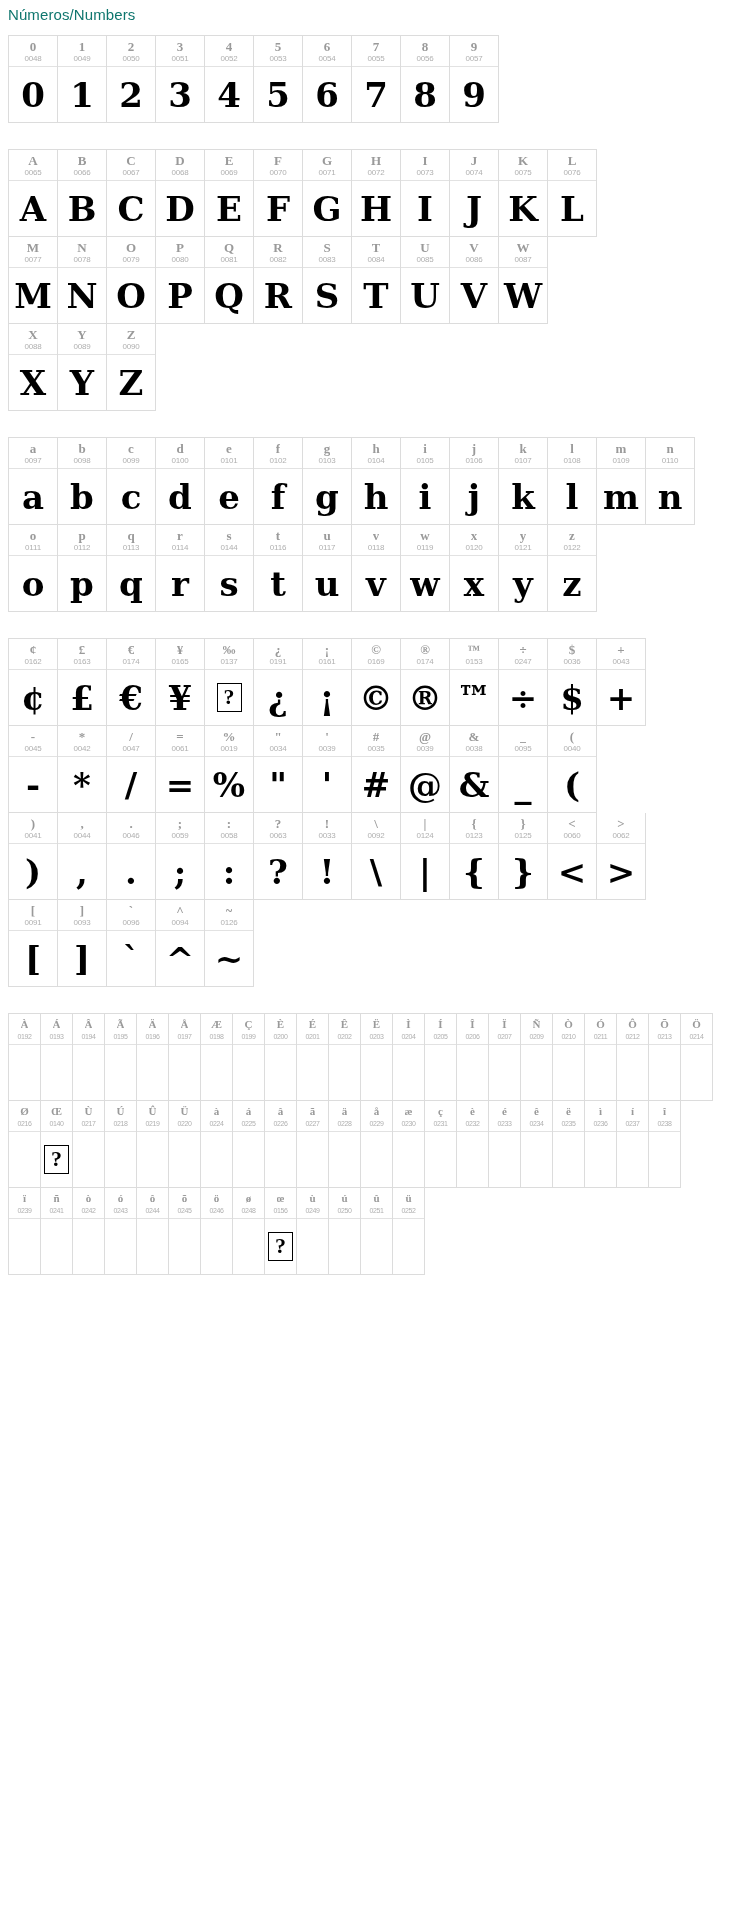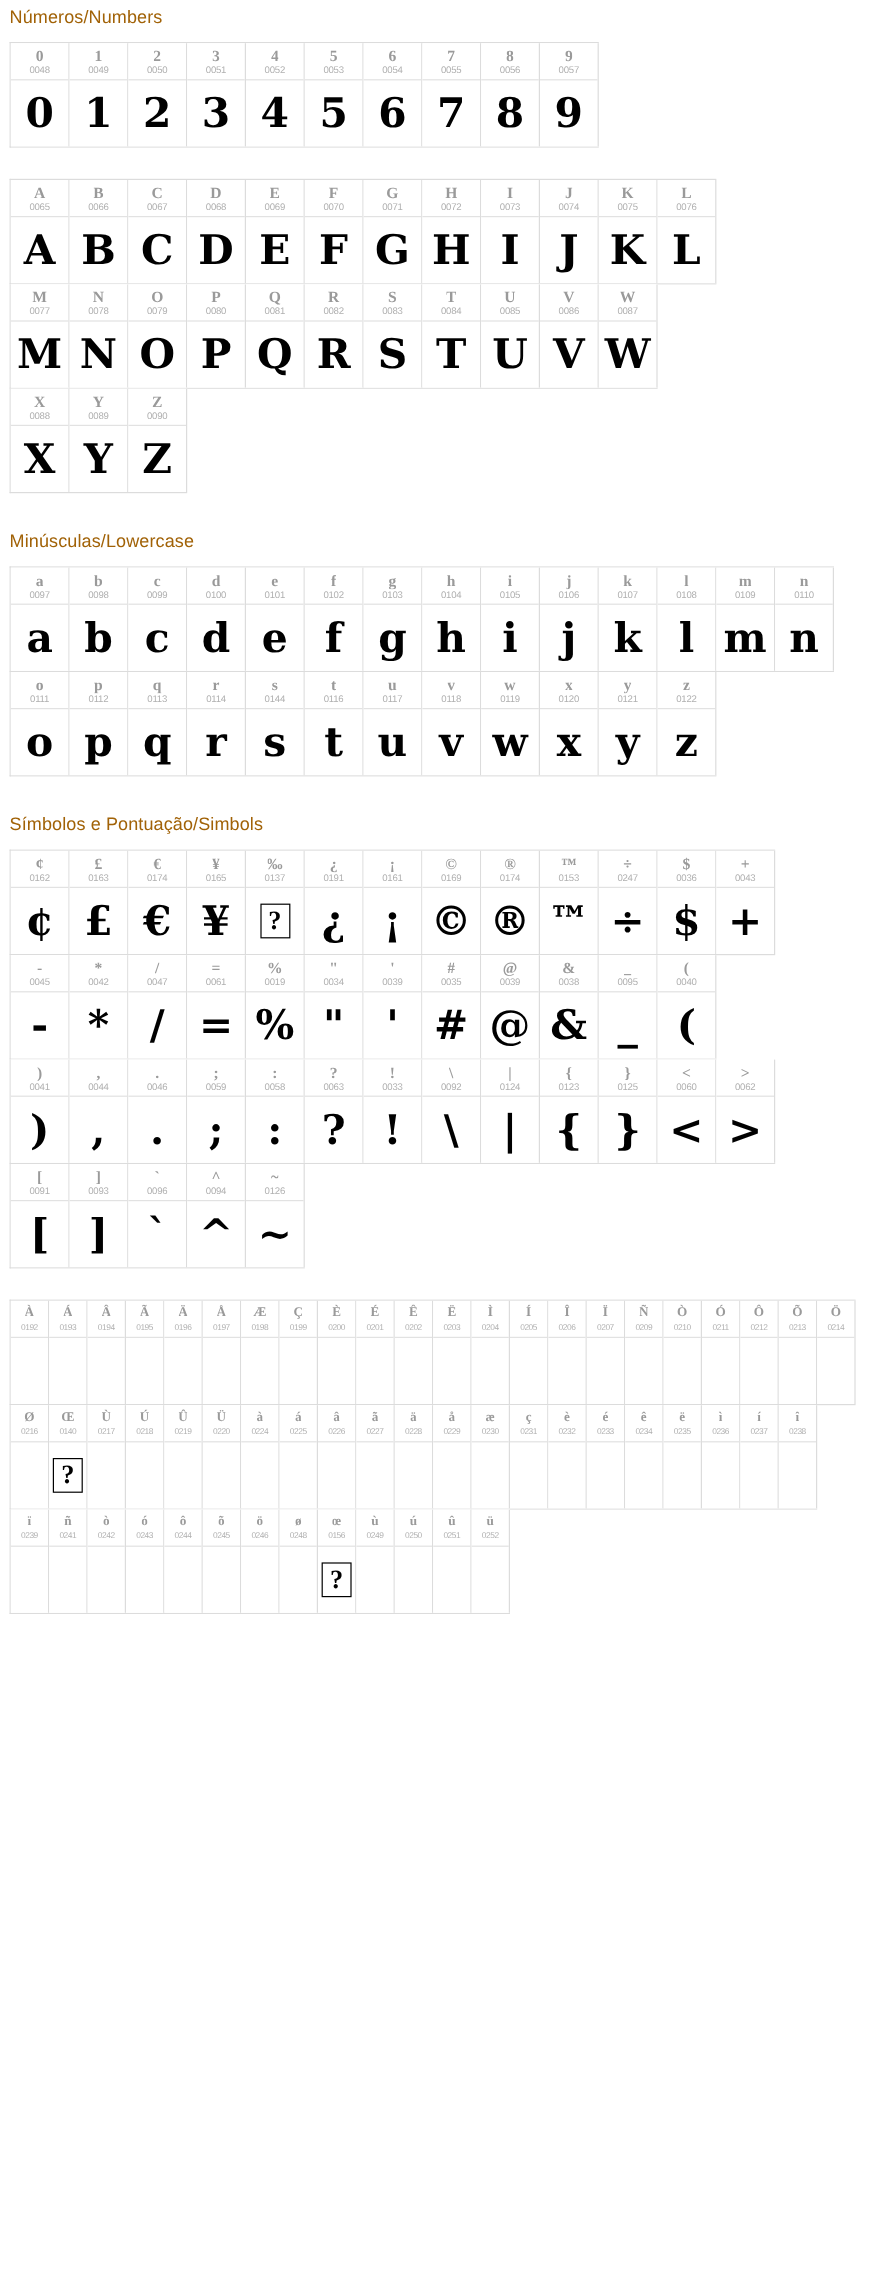--- a/index.html
+++ b/index.html
@@ -17,21 +17,21 @@
     width: 730px;
     box-sizing: border-box;
     padding: 0 0 30px 0;
   }
   .section {
     margin: 0 0 26px 0;
   }
   .section-title {
     font-size: 15px;
     font-weight: 400;
-    color: #a16207;
+    color: #0f766e;
     padding: 6px 0 12px 8px;
     letter-spacing: 0.1px;
   }
   .grid-wrap {
     padding-left: 8px;
   }
   .row {
     display: flex;
     flex-wrap: nowrap;
     border-left: 1px solid #dcdcdc;
@@ -415,21 +415,20 @@
                 <div class="ch">Z</div>
                 <div class="code">0090</div>
               </div>
               <div class="sep"></div>
               <div class="glyph">Z</div>
             </div>
           </div>
         </div>
       </div>
       <div class="section">
-        <div class="section-title">Minúsculas/Lowercase</div>
         <div class="grid-wrap">
           <div class="row">
             <div class="cell">
               <div class="head">
                 <div class="ch">a</div>
                 <div class="code">0097</div>
               </div>
               <div class="sep"></div>
               <div class="glyph">a</div>
             </div>
@@ -632,21 +631,20 @@
                 <div class="ch">z</div>
                 <div class="code">0122</div>
               </div>
               <div class="sep"></div>
               <div class="glyph">z</div>
             </div>
           </div>
         </div>
       </div>
       <div class="section sym">
-        <div class="section-title">Símbolos e Pontuação/Simbols</div>
         <div class="grid-wrap">
           <div class="row">
             <div class="cell">
               <div class="head">
                 <div class="ch">¢</div>
                 <div class="code">0162</div>
               </div>
               <div class="sep"></div>
               <div class="glyph">¢</div>
             </div>

